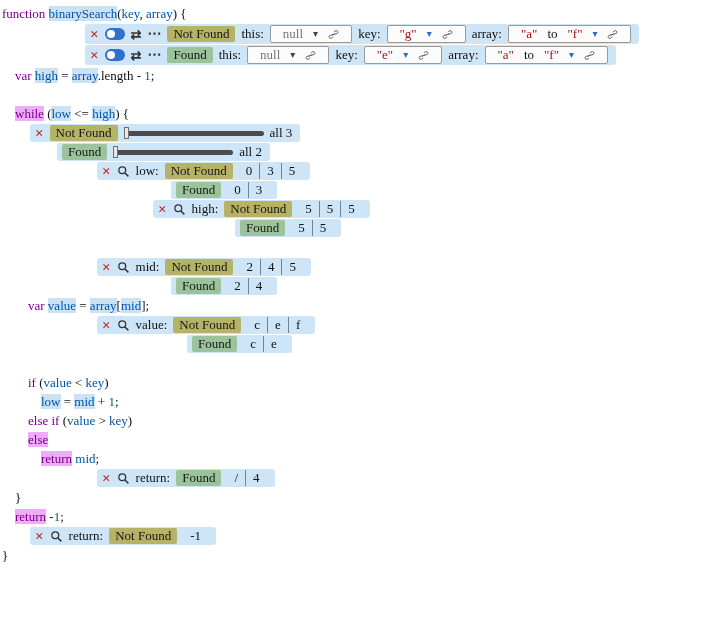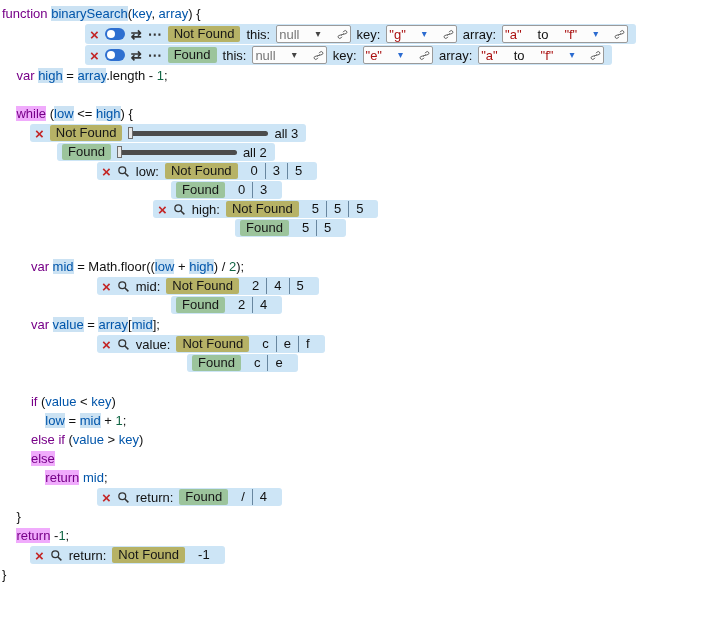--- a/index.html
+++ b/index.html
@@ -1,18 +1,18 @@
 <!DOCTYPE html>
 <html><head>
 <meta charset="utf-8">
 <style>
   html,body{margin:0;padding:0;background:#fff;}
   .page{
     position:relative;width:712px;height:620px;overflow:hidden;background:#fff;
-    font-family:Liberation Sans, sans-serif;
+    font-family:Liberation Serif, serif;
     font-size:13px;color:#111;padding:4px 0 0 2px;box-sizing:border-box;
   }
   .codeline{height:19px;line-height:19px;white-space:pre;}
   .codeline.dim{opacity:0.45;}
   .tok-k{color:#708;}
   .tok-kh{color:#708;background:#f0abfc;}
   .tok-v{color:#05a;}
   .tok-vh{color:#05a;background:#cbe2f3;}
   .tok-n{color:#164;}
   .tok-p{color:#111;}
@@ -32,22 +32,22 @@
   .toggle{position:relative;display:inline-block;width:20px;height:12px;border-radius:6px;background:#2e6fd0;}
   .toggle .knob{position:absolute;left:2px;top:2px;width:8px;height:8px;border-radius:50%;background:#fff;}
 
   .badge{height:16px;line-height:16px;padding:0 6px;border-radius:2px;color:#161616;white-space:pre;}
   .badge.nf{background:#b6b266;}
   .badge.f{background:#9cc49c;}
 
   .lbl{color:#111;white-space:pre;}
 
   .valbox{
-    display:inline-flex;align-items:center;gap:16px;height:16px;
-    background:#fcfcfc;border:1px solid #9a9a9a;border-radius:2px;padding:0 2px;
+    display:inline-flex;align-items:center;gap:10px;height:16px;
+    background:#fcfcfc;border:1px solid #9a9a9a;border-radius:2px;padding:0 12px;
   }
   .atom{color:#777;}
   .str{color:#a11;}
   .caret{font-size:10px;line-height:1;color:#2b6bd0;}
   .caret.dark{color:#444;}
 
   .cells{display:inline-flex;align-items:center;}
   .cell{padding:0 7px;line-height:16px;color:#111;white-space:pre;}
   .cell + .cell{border-left:1px solid #68869f;}
 
@@ -210,21 +210,20 @@
   </div>
   <div class="widget" style="margin-left:233px">
     <span class="badge f">Found</span>
     <span class="cells">
         <span class="cell">5</span>
         <span class="cell">5</span>
       </span>
   </div>
 
   <div class="codeline"></div>
-  <div class="codeline"><span class="tok-p">        </span><span class="tok-k">var </span><span class="tok-vh">mid</span><span class="tok-p"> = Math.floor((</span><span class="tok-vh">low</span><span class="tok-p"> + </span><span class="tok-vh">high</span><span class="tok-p">) / </span><span class="tok-n">2</span><span class="tok-p">);</span></div>
 
   <div class="widget" style="margin-left:95px">
     <span class="xicon">×</span>
     <span class="mag">
         <svg width="13" height="13" viewBox="0 0 16 16">
           <circle cx="6.5" cy="6.5" r="4.2" fill="none" stroke="#333" stroke-width="1.6"></circle>
           <line x1="9.8" y1="9.8" x2="14" y2="14" stroke="#333" stroke-width="1.8"></line>
         </svg>
       </span>
     <span class="lbl">mid:</span>

